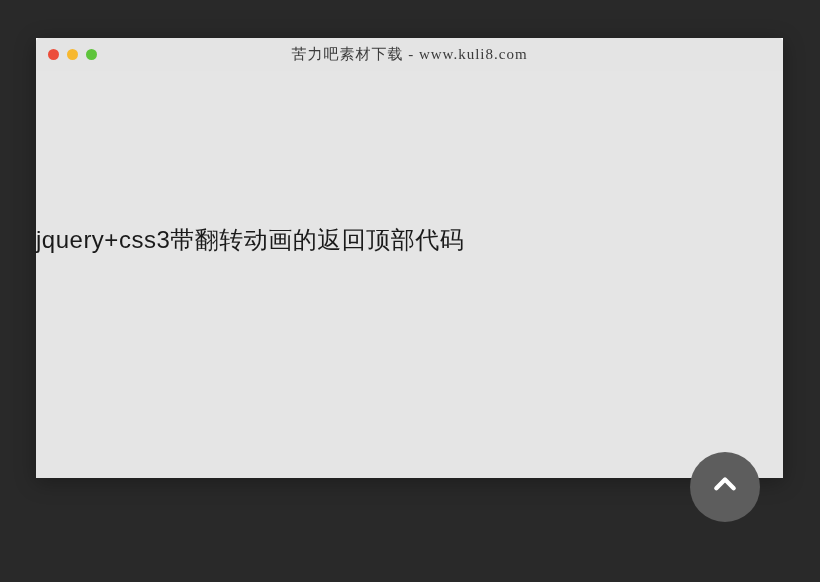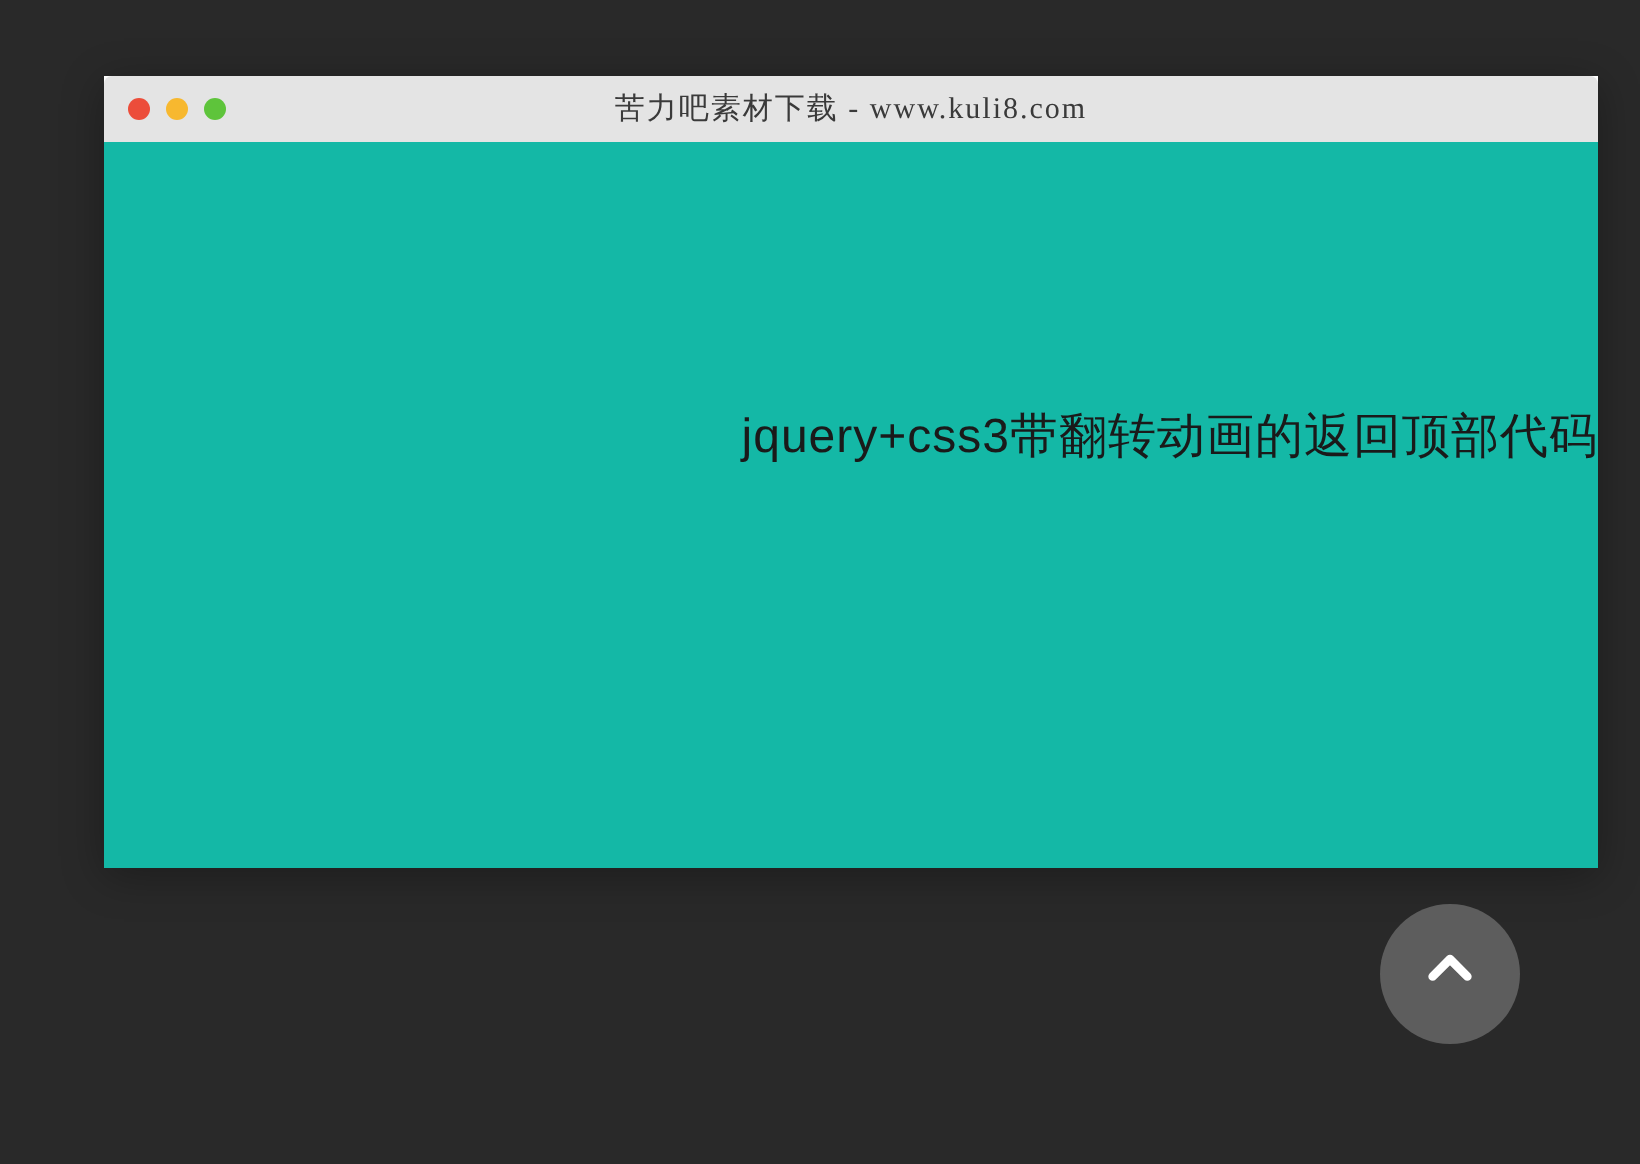--- a/index.html
+++ b/index.html
@@ -13,24 +13,23 @@
       background: #292929;
       font-family: -apple-system, "Helvetica Neue", Arial, sans-serif;
       position: relative;
       overflow: hidden;
     }
     .window {
       position: absolute;
       left: 36px;
       top: 38px;
       width: 747px;
-      height: 396px;
+      height: 440px;
       background: #ffffff;
       box-shadow: 0 4px 20px rgba(0,0,0,0.3);
-      margin-left: 16px;
     }
     .titlebar {
       height: 33px;
       background: #e4e4e4;
       display: flex;
       align-items: center;
       position: relative;
       border-top-left-radius: 4px;
       border-top-right-radius: 4px;
     }
@@ -53,24 +52,24 @@
       left: 0;
       right: 0;
       text-align: center;
       font-size: 15px;
       color: #3a3a3a;
       font-family: "SimSun", "宋体", serif;
       letter-spacing: 1px;
     }
     .content-area {
       height: calc(100% - 33px);
-      background: #14b8a6;
+      background: #e5e5e5;
       display: flex;
       align-items: center;
-      justify-content: flex-end;
+      justify-content: flex-start;
       position: relative;
     }
     .main-heading {
       font-size: 24px;
       color: #1a1a1a;
       font-weight: 500;
       text-align: center;
       margin-top: -70px;
       letter-spacing: 0.5px;
     }

